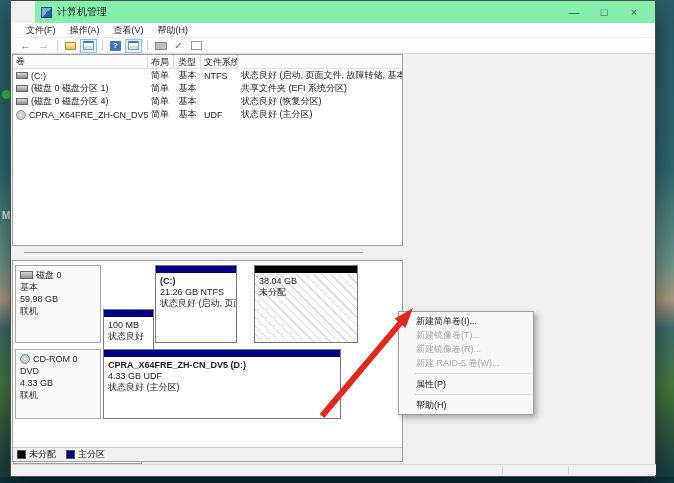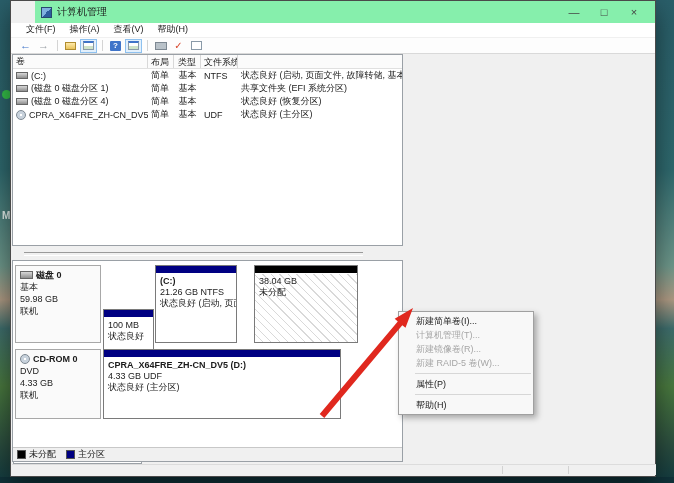--- a/index.html
+++ b/index.html
@@ -19,21 +19,21 @@
     background:#f0f0f0; border:1px solid #4a4a4a; box-shadow:0 10px 26px rgba(0,0,0,.5); }
 
   .titlebar { height:22px; background:#86efac; display:flex; align-items:center; padding:0 6px;margin-left:24px; }
   .app-icon { width:11px; height:11px; margin-right:5px;
     background:linear-gradient(135deg,#7fb0e0 0 50%,#2d5c9e 50% 100%); border:1px solid #27486f; }
   .title-text { font-size:10px; }
   .win-controls { margin-left:auto; display:flex; }
   .win-btn { width:30px; height:20px; display:flex; align-items:center; justify-content:center;
     font-size:11px; color:#444; }
 
-  .menubar { height:15px; background:#fff; display:flex; align-items:flex-start; padding:0 8px;
+  .menubar { height:15px; background:#fff; display:flex; align-items:center; padding:0 8px;
     border-bottom:1px solid #f0f0f0; }
   .menu-item { padding:0 7px; font-size:9px; }
 
   .toolbar { height:16px; background:#fdfdfd; display:flex; align-items:center; padding:0 6px;
     border-bottom:1px solid #d9d9d9; }
   .tbtn { width:17px; height:14px; display:flex; align-items:center; justify-content:center; margin-right:1px; }
   .tsep { width:1px; height:11px; background:#d4d4d4; margin:0 4px; }
   .arrow-glyph { font-size:11px; font-weight:bold; line-height:1; }
   .back-col { color:#3f74c9; } .fwd-col { color:#9aa0a6; }
   .ic-box { width:11px; height:9px; border:1px solid #8a9aa8; background:#fff; }
@@ -85,21 +85,21 @@
   
   .h-splitter { position:absolute; left:0; top:192px; width:391px; height:14px; background:#f0f0f0; }
   .h-splitter::after { content:""; position:absolute; left:12px; right:40px; top:6px; height:2px;
     border-top:1px solid #9a9a9a; border-bottom:1px solid #fff; }
 
   
   .graphic-box { position:absolute; left:0; top:206px; width:391px; height:202px; background:#fff; overflow:hidden; }
   .disk-row { position:absolute; left:2px; }
   .disk-head { position:absolute; left:0; top:0; width:86px; height:100%;
     background:#fafafa; border:1px solid #a8a8a8; padding:3px 4px; line-height:12px; }
-  .disk-head .dh-title { font-weight:bold; display:flex; align-items:center; gap:3px; }
+  .disk-head .dh-title { font-weight:normal; display:flex; align-items:center; gap:3px; }
   .dh-ic { width:13px; height:8px; background:linear-gradient(#d8d8d8,#8f8f8f); border:1px solid #666; }
   .dh-ic.cd { width:10px; height:10px; border-radius:50%;
     background:radial-gradient(circle,#fff 0 1.5px,#c8d2dc 1.5px 5px); border:1px solid #7d8892; }
   .part { position:absolute; top:0; height:100%; background:#fff; border:1px solid #7a7a7a; overflow:hidden; }
   .part-bar { position:absolute; left:0; top:0; right:0; height:7px; }
   .bar-primary { background:#000082; }
   .bar-unalloc { background:#000000; }
   .part-body { position:absolute; left:0; right:0; top:8px; bottom:0; padding:2px 4px; line-height:11px; white-space:nowrap; }
   .part.hatched .part-body { background:repeating-linear-gradient(45deg,#ffffff 0 5px,#d9d9d9 5px 6px); }
   .pt-title { font-weight:bold; }
@@ -380,21 +380,21 @@
   </div>
 
   <div class="statusbar">
     <div class="sb-sep" style="left:490px;"></div>
     <div class="sb-sep" style="left:556px;"></div>
   </div>
 </div>
 
 <div class="ctx-menu">
   <div class="cm-item">新建简单卷(I)...</div>
-  <div class="cm-item disabled">计算机管理(T)...</div>
+  <div class="cm-item disabled">新建镜像卷(T)...</div>
   <div class="cm-item disabled">新建镜像卷(R)...</div>
   <div class="cm-item disabled">新建 RAID-5 卷(W)...</div>
   <div class="cm-sep"></div>
   <div class="cm-item">属性(P)</div>
   <div class="cm-sep"></div>
   <div class="cm-item">帮助(H)</div>
 </div>
 
 <svg class="anno" width="674" height="483" viewBox="0 0 674 483">
   <polygon points="319.7,414.1 324.3,417.9 402.3,325.2 405.5,327.8 413,308 394.7,318.8 397.8,321.4" fill="#e0281e"></polygon>

